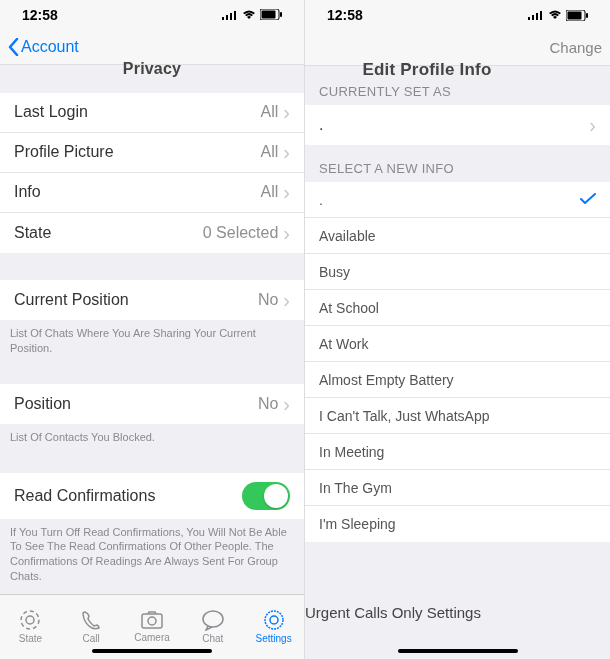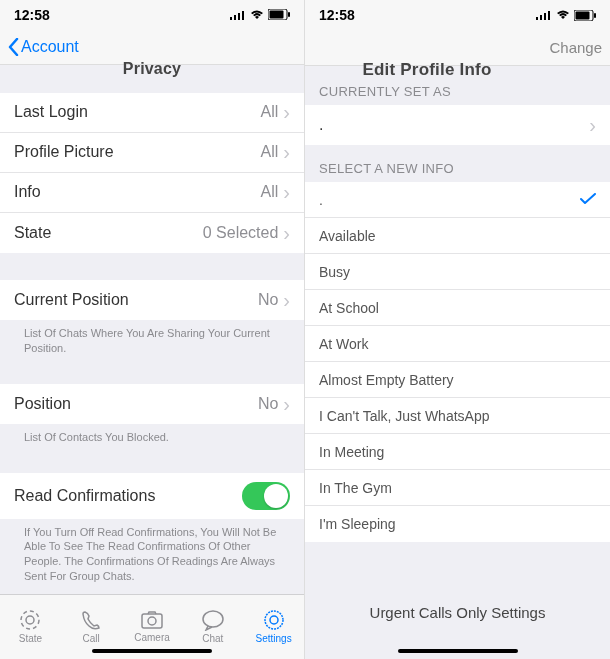--- a/index.html
+++ b/index.html
@@ -1,20 +1,20 @@
 <!DOCTYPE html>
 <html><head>
 <meta charset="utf-8">
 <style>
 * { margin: 0; padding: 0; box-sizing: border-box; font-family: -apple-system, Helvetica, Arial, sans-serif; }
 body { background: #fff; width: 610px; height: 659px; overflow: hidden; display: flex; }
 .screen { width: 305px; height: 659px; background: #efeff4; display: flex; flex-direction: column; position: relative; }
 .screen.left { border-right: 1px solid #ddd; }
 
-.statusbar { height: 30px; background: #f7f7f7; display: flex; align-items: center; justify-content: space-between; padding: 0 14px; font-size: 14px; font-weight: 600; color: #000; }
+.statusbar { height: 30px; background: #f7f7f7; display: flex; align-items: center; justify-content: space-between; padding: 0 22px; font-size: 14px; font-weight: 600; color: #000; }
 .statusbar .icons { display: flex; gap: 4px; align-items: center; }
 .statusbar svg { display: block; }
 
 .navbar { height: 36px; background: #f7f7f7; display: flex; align-items: center; padding: 0 8px; border-bottom: 1px solid #ddd; position: relative; }
 .navbar .back { display: flex; align-items: center; color: #007aff; font-size: 16px; cursor: pointer; }
 .navbar .back svg { margin-right: 2px; }
 .navbar .title { position: absolute; left: 50%; transform: translateX(-50%); font-size: 16px; font-weight: 600; color: #444; letter-spacing: 0.2px; margin-top: 44px; }
 .navbar .right-btn { margin-left: auto; color: #888; font-size: 15px; cursor: pointer; }
 
 .section-gap { height: 28px; }
@@ -24,31 +24,31 @@
 .list { background: #fff; }
 .row { height: 40px; display: flex; align-items: center; padding: 0 14px; border-bottom: 0.5px solid #e4e4e6; cursor: pointer; }
 .row.tall { height: 46px; gap: 8px; }
 .row.short { height: 36px; }
 .row:last-child { border-bottom: none; }
 .row .label { font-size: 16px; color: #333; }
 .row .value { margin-left: auto; font-size: 16px; color: #8e8e93; display: flex; align-items: center; }
 .row .chev { color: #c7c7cc; margin-left: 5px; font-size: 20px; line-height: 1; }
 .row .check { margin-left: auto; color: #007aff; }
 
-.footnote { padding: 6px 24px 10px; font-size: 11px; line-height: 1.35; color: #8a8a8e; }
+.footnote { padding: 6px 10px 10px; font-size: 11px; line-height: 1.35; color: #8a8a8e; }
 
 .toggle { margin-left: auto; width: 48px; height: 28px; border-radius: 14px; background: #34c759; position: relative; cursor: pointer; }
 .toggle::after { content: ""; position: absolute; right: 2px; top: 2px; width: 24px; height: 24px; border-radius: 50%; background: #fff; box-shadow: 0 1px 2px rgba(0,0,0,0.2); }
 
 .tabbar { margin-top: auto; height: 66px; background: #f7f7f7; border-top: 0.5px solid #d0d0d2; display: flex; }
 .tab { flex: 1; display: flex; flex-direction: column; align-items: center; justify-content: center; gap: 2px; font-size: 10px; color: #8e8e93; cursor: pointer; }
 .tab.active { color: #007aff; }
 .home-indicator { position: absolute; bottom: 6px; left: 50%; transform: translateX(-50%); width: 120px; height: 4px; border-radius: 2px; background: #000; }
 
-.bottom-label { position: absolute; bottom: 38px; left: 0; right: 0; text-align: center; font-size: 15px; color: #444; font-weight: 500; }
+.bottom-label { position: absolute; bottom: 38px; left: 0; right: 0; font-size: 15px; color: #444; font-weight: 500; }
 .info-list .row .label { font-size: 14px; color: #555; }
 </style>
 </head>
 <body>
 
 <div class="screen left">
   <div class="statusbar">
     <span>12:58</span>
     <span class="icons">
       <svg width="16" height="10" viewBox="0 0 16 10">

